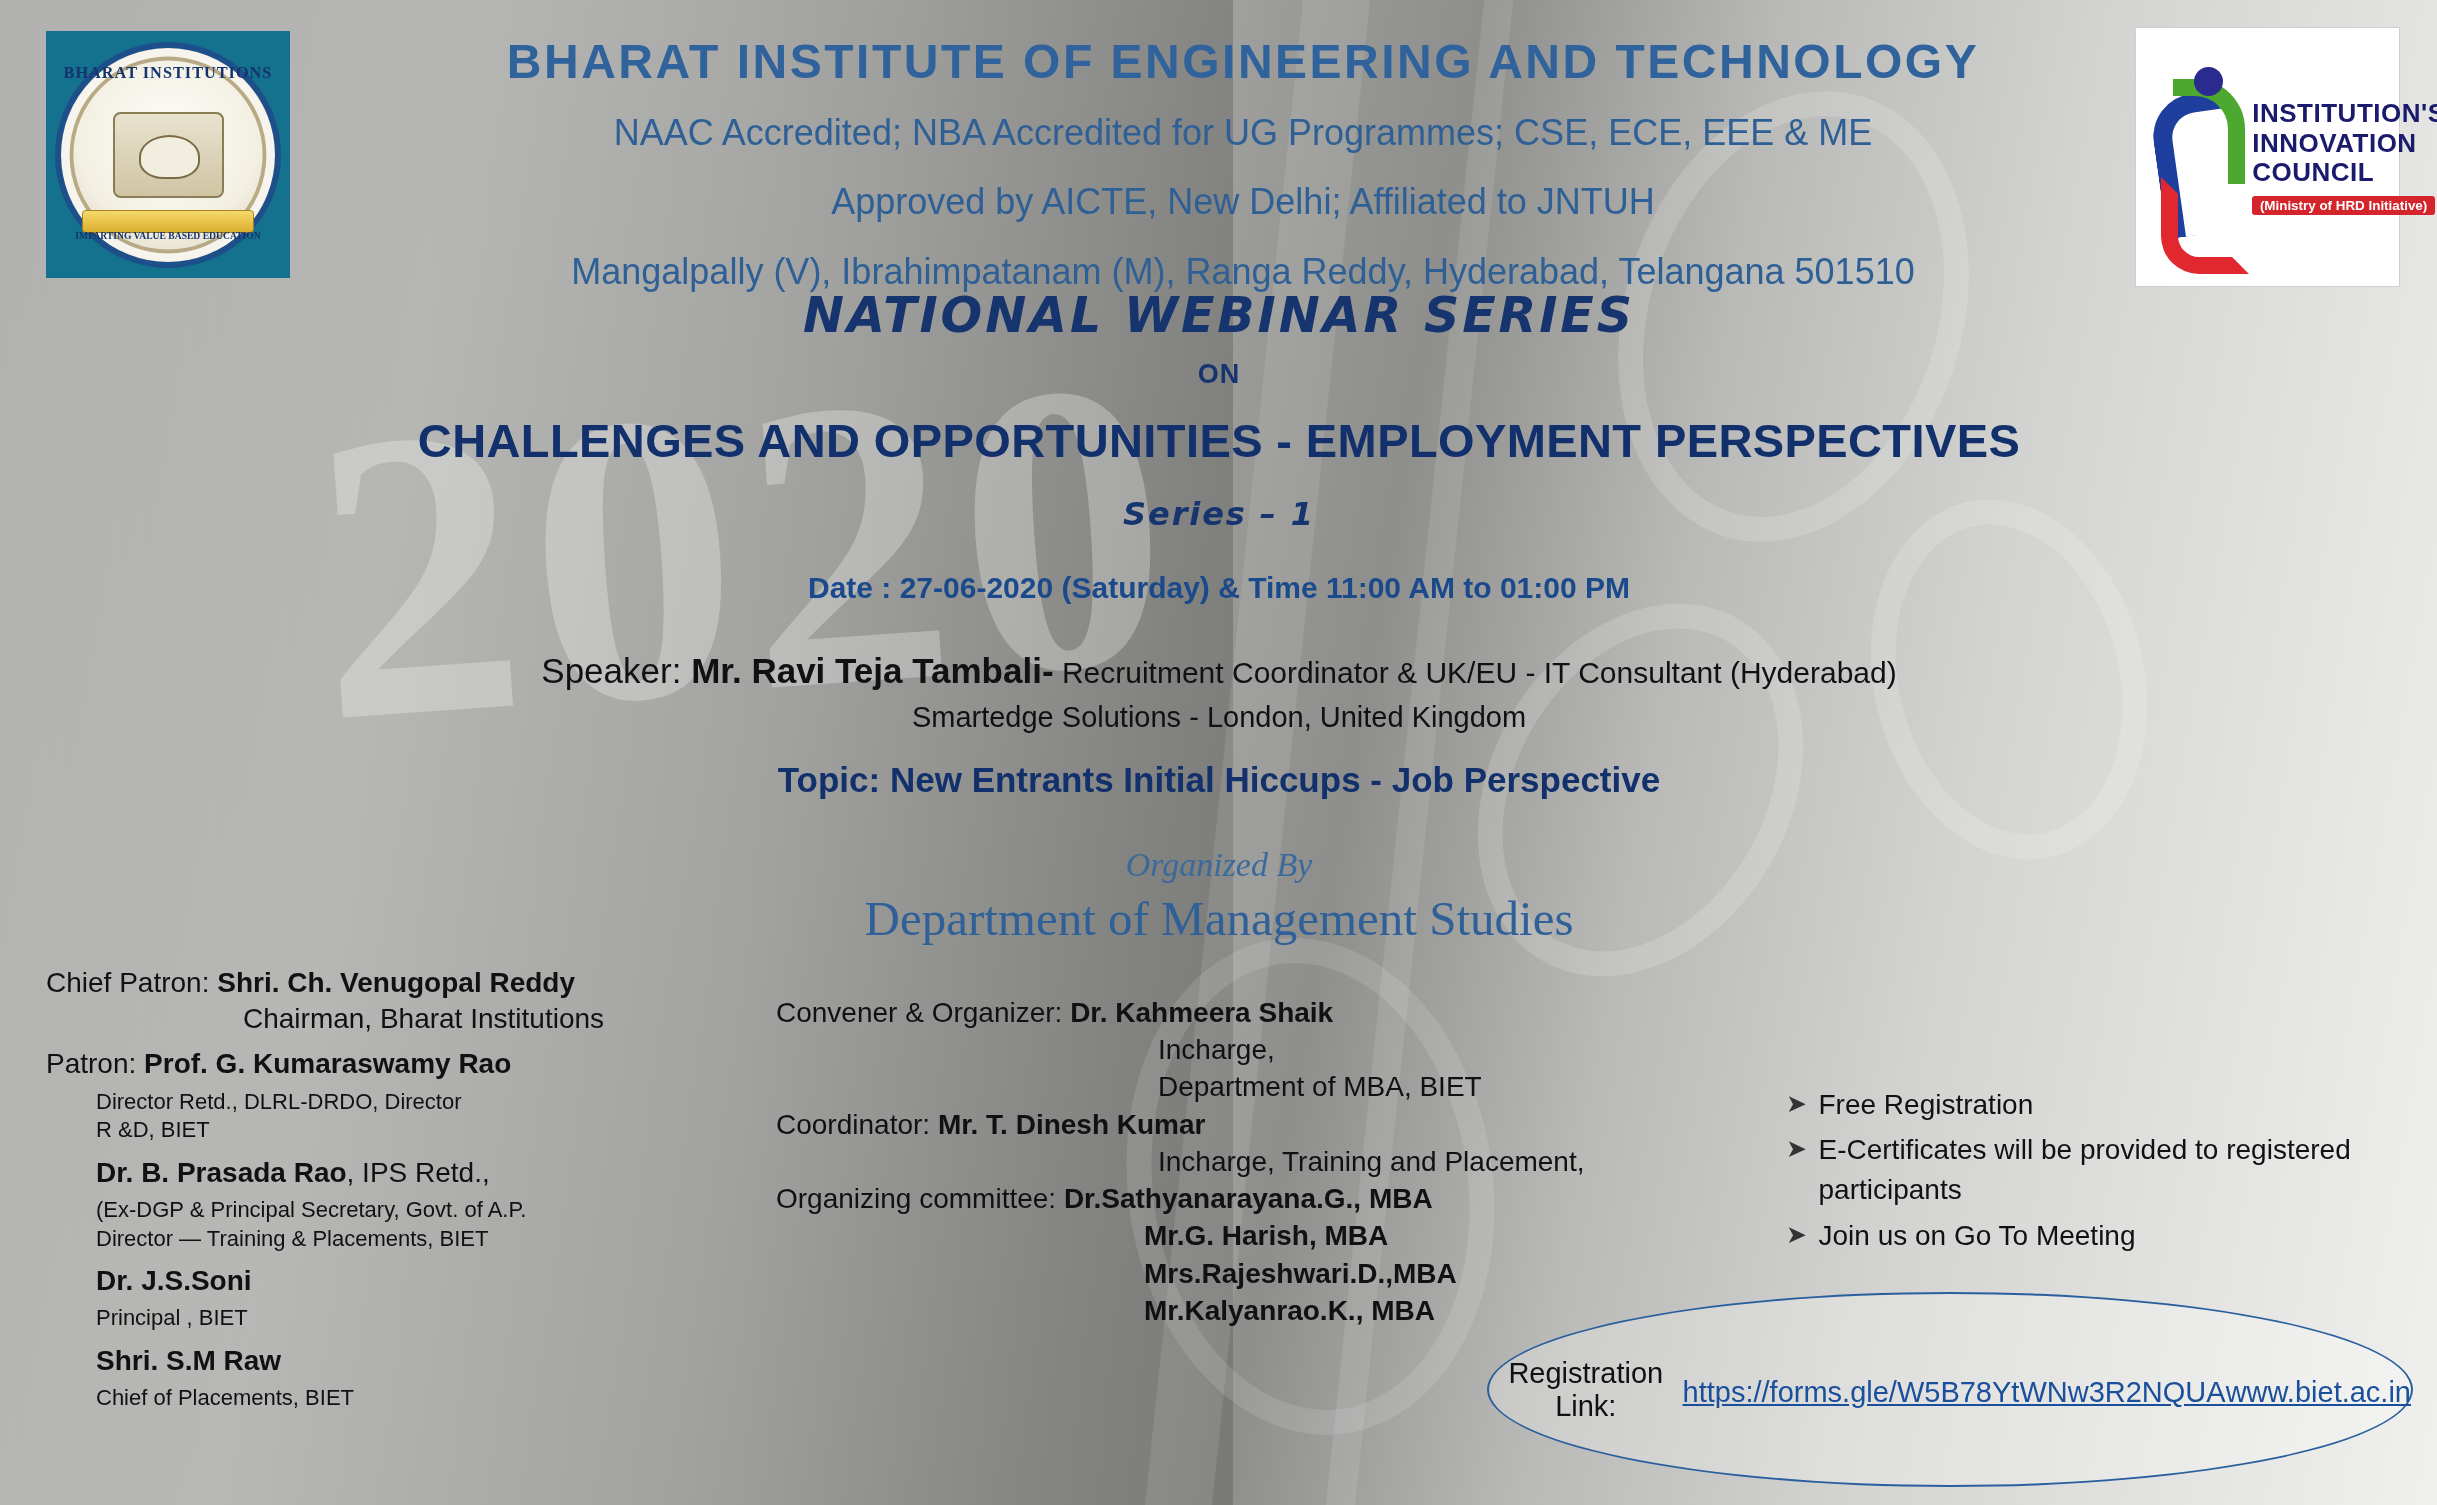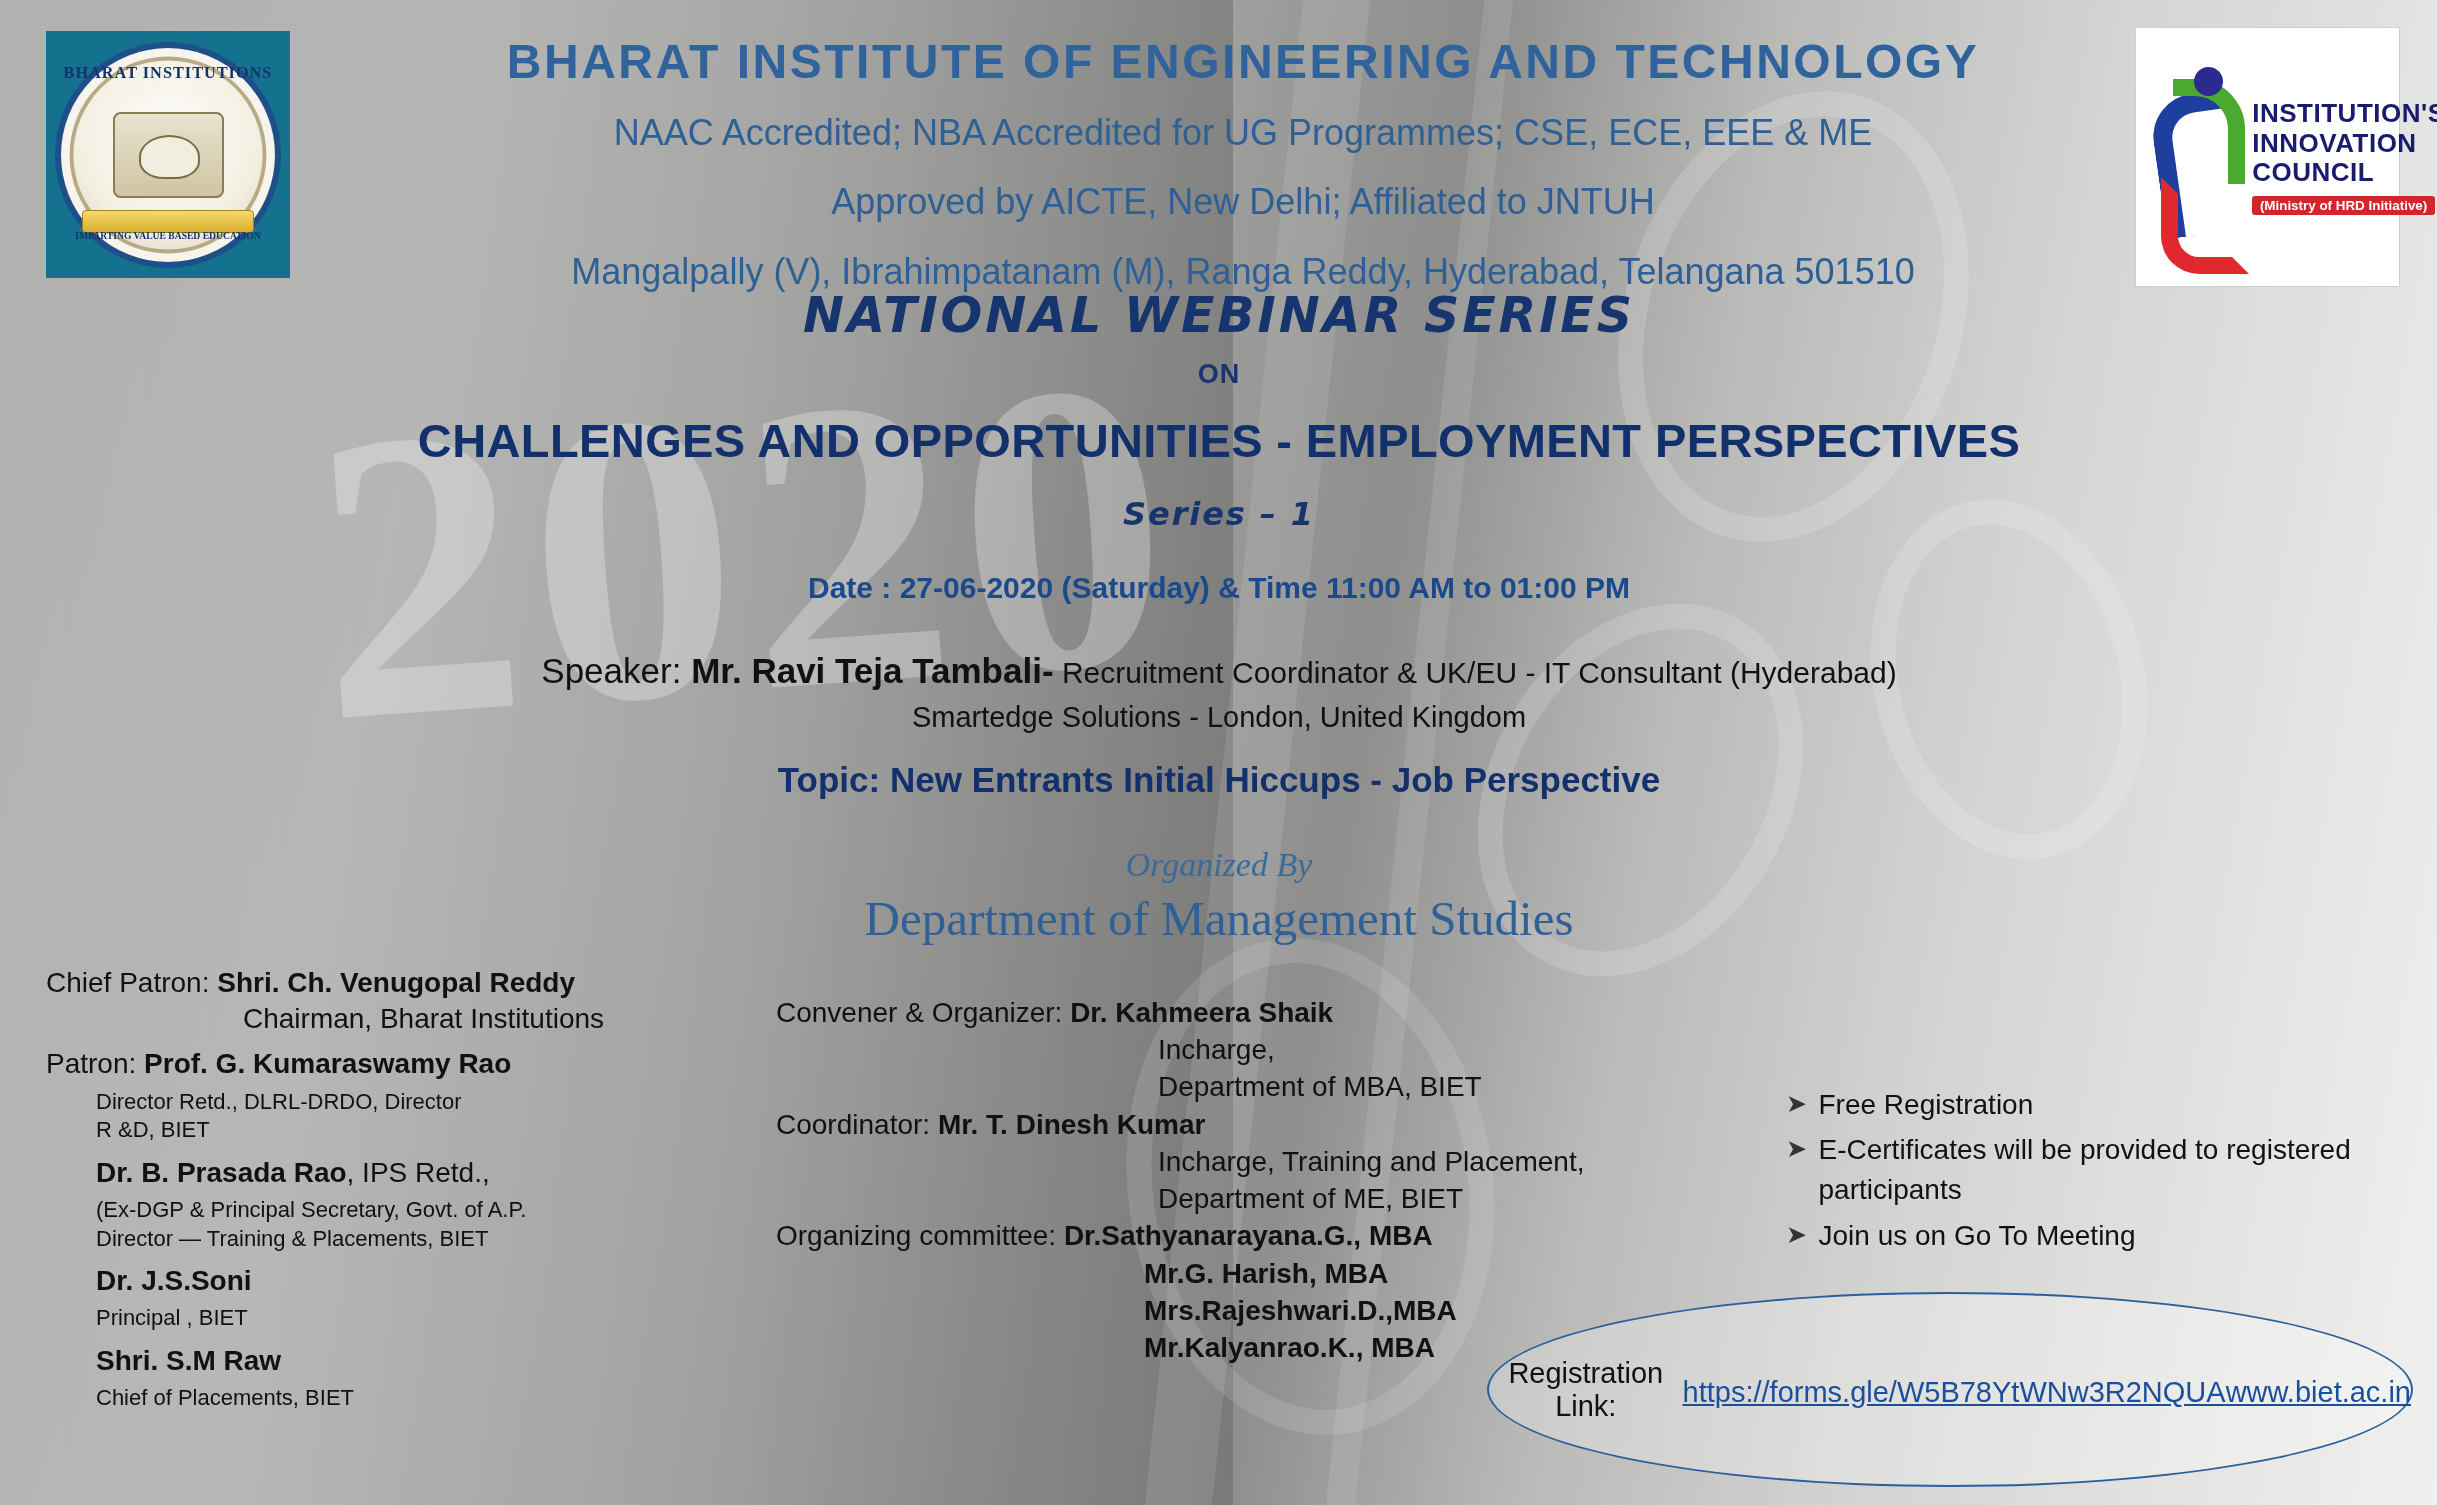--- a/index.html
+++ b/index.html
@@ -417,21 +417,20 @@
       <span class="cm-strong">Dr. Kahmeera Shaik</span>
     </div>
     <div class="ind1">Incharge,</div>
     <div class="ind1">Department of  MBA, BIET</div>
 
     <div>
       <span>Coordinator:</span>
       <span class="cm-strong">Mr. T. Dinesh Kumar</span>
     </div>
     <div class="ind2">Incharge, Training and Placement,</div>
-    <div class="ind2">Department of ME, BIET</div>
 
     <div>
       <span>Organizing committee:</span>
       <span class="cm-strong">Dr.Sathyanarayana.G., MBA</span>
     </div>
     <div class="ind3 cm-strong">Mr.G. Harish, MBA</div>
     <div class="ind3 cm-strong">Mrs.Rajeshwari.D.,MBA</div>
     <div class="ind3 cm-strong">Mr.Kalyanrao.K., MBA</div>
   </div>
 

